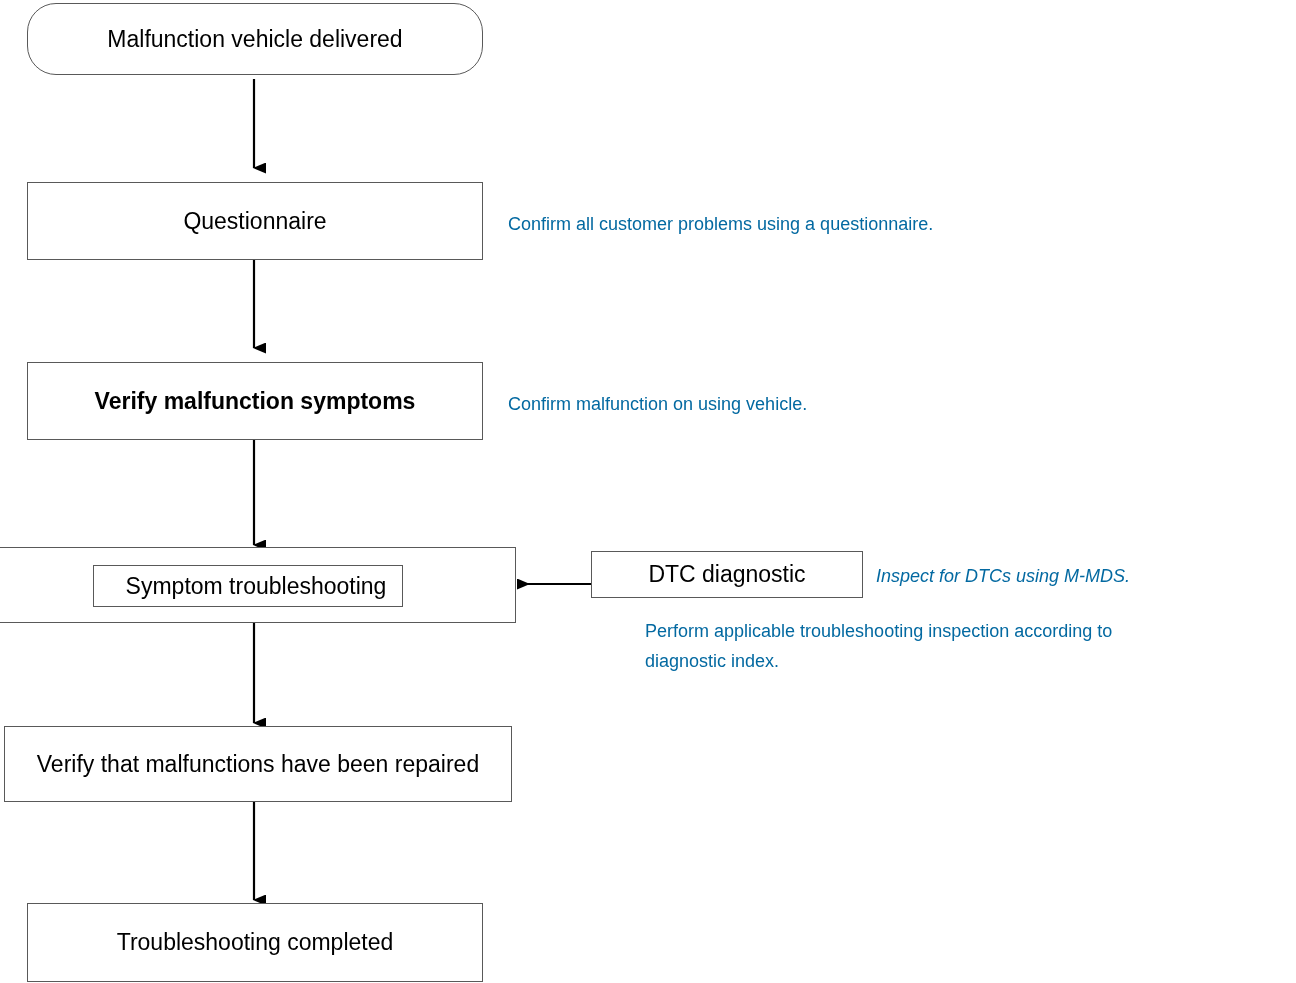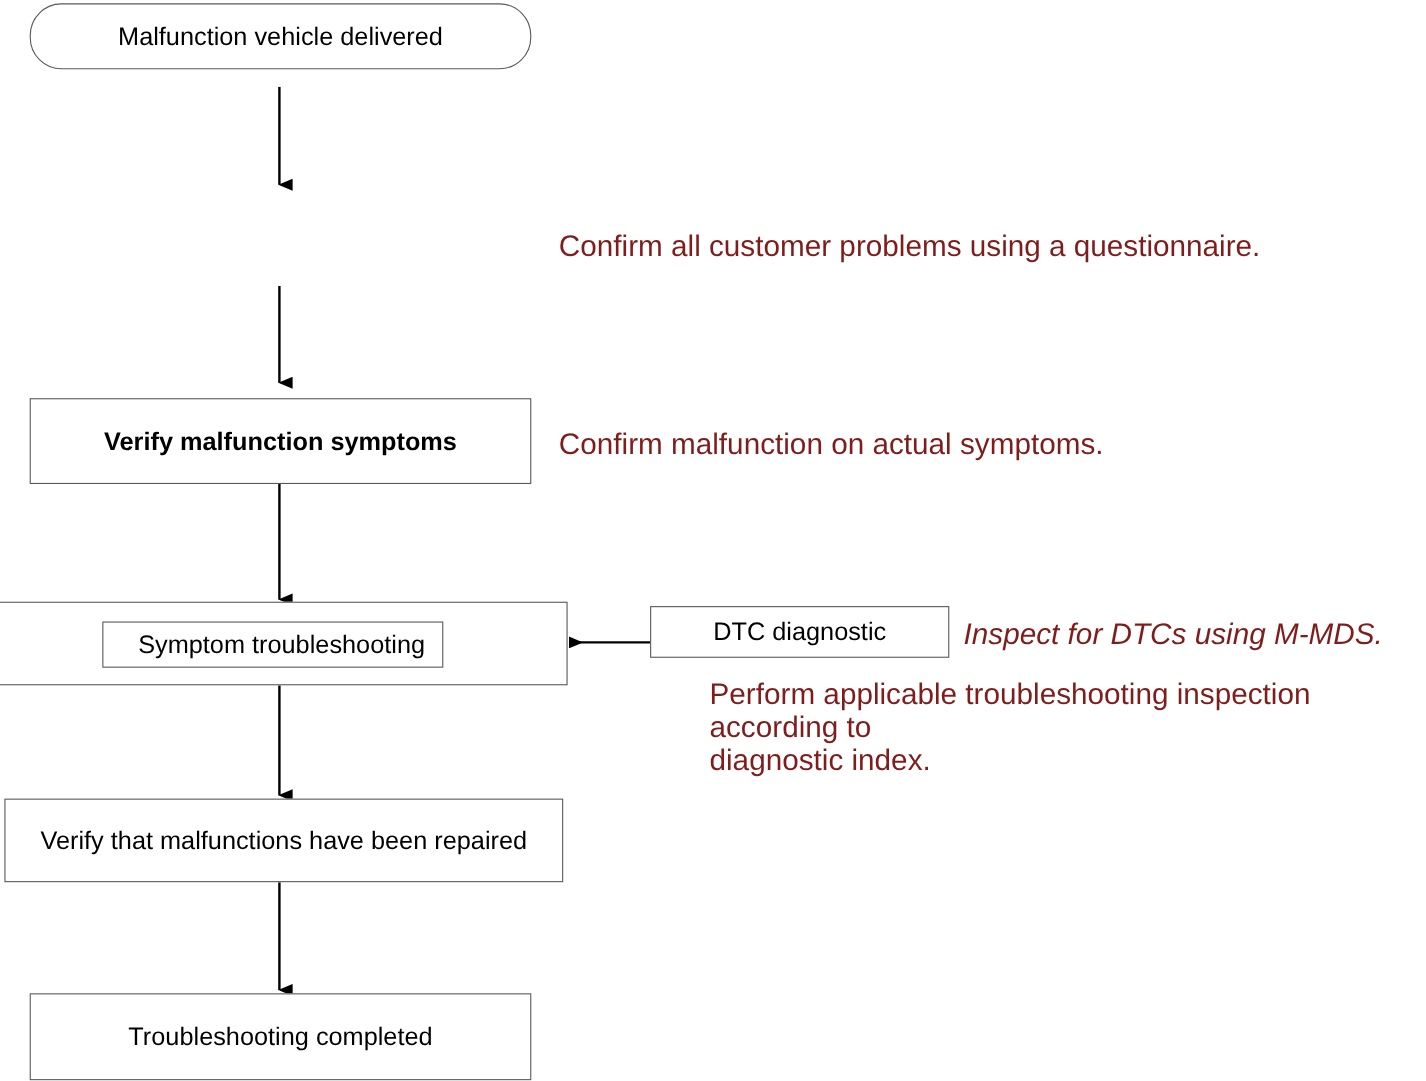--- a/index.html
+++ b/index.html
@@ -39,23 +39,23 @@
     position: absolute;
     box-sizing: border-box;
     border: 1.5px solid #595959;
     background: #ffffff;
     display: flex;
     align-items: center;
     justify-content: center;
   }
   .note {
     position: absolute;
-    font-size: 27px;
+    font-size: 18px;
     line-height: 30px;
-    color: #7f1d1d;
+    color: #0369a1;
     white-space: pre-line;
   }
   .edge-svg {
     position: absolute;
     left: 0;
     top: 0;
     width: 1296px;
     height: 983px;
     pointer-events: none;
     overflow: visible;
@@ -82,24 +82,27 @@
 
     <line x1="254" y1="440" x2="254" y2="545" stroke="#000000" stroke-width="2.2" marker-end="url(#arrowhead-down)"></line>
 
     <line x1="254" y1="623" x2="254" y2="723" stroke="#000000" stroke-width="2.2" marker-end="url(#arrowhead-down)"></line>
 
     <line x1="254" y1="802" x2="254" y2="900" stroke="#000000" stroke-width="2.2" marker-end="url(#arrowhead-down)"></line>
 
     <line x1="591" y1="584" x2="518" y2="584" stroke="#000000" stroke-width="2.2" marker-end="url(#arrowhead-left)"></line>
   </svg>
 
-  <div class="node" style="left:27px; top:3px; width:456px; height:60px;border-radius:29px;">
+  <div class="node" style="left:27px; top:3px; width:456px; height:72px;border-radius:29px;">
     <span class="node-label">Malfunction vehicle delivered</span>
   </div>
 
+  <div class="node" style="left:27px; top:182px; width:456px; height:78px;">
+    <span class="node-label">Questionnaire</span>
+  </div>
 
   <div class="node" style="left:27px; top:362px; width:456px; height:78px;font-weight:bold;">
     <span class="node-label">Verify malfunction symptoms</span>
   </div>
 
   <div class="node" style="left:-2px; top:547px; width:518px; height:76px;">
   </div>
   <div class="inner-node" style="left:93px; top:565px; width:310px; height:42px;padding-left:16px;">
     <span class="node-label">Symptom troubleshooting</span>
   </div>
@@ -111,20 +114,20 @@
   <div class="node" style="left:27px; top:903px; width:456px; height:79px;">
     <span class="node-label">Troubleshooting completed</span>
   </div>
 
   <div class="node" style="left:591px; top:551px; width:272px; height:47px;">
     <span class="node-label">DTC diagnostic</span>
   </div>
 
   <div class="note" style="left:508px; top:209px;">Confirm all customer problems using a questionnaire.</div>
 
-  <div class="note" style="left:508px; top:389px;">Confirm malfunction on actual symptoms.</div>
+  <div class="note" style="left:508px; top:389px;">Confirm malfunction on using vehicle.</div>
 
   <div class="note" style="left:876px; top:561px;font-style:italic;">Inspect for DTCs using M-MDS.</div>
 
   <div class="note" style="left:645px; top:616px; width:660px;">Perform applicable troubleshooting inspection according to
 diagnostic index.</div>
 
 </div>
 
 </body></html>

